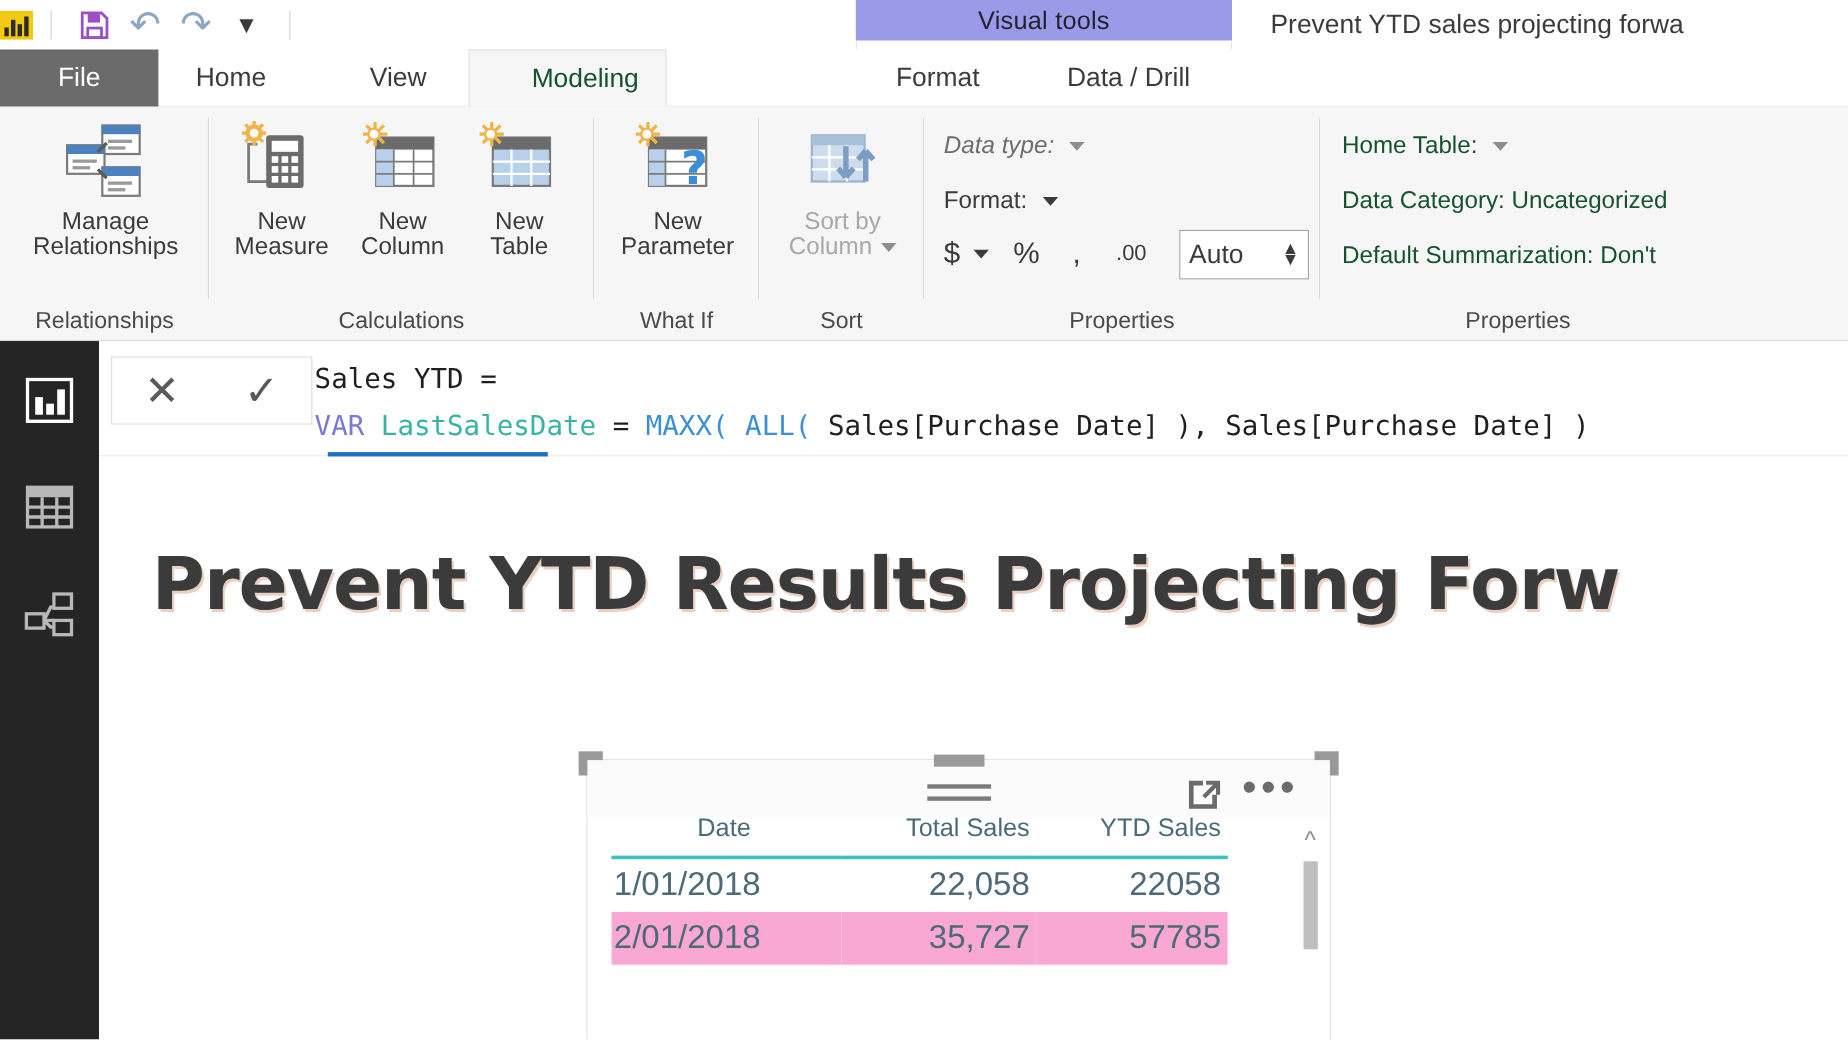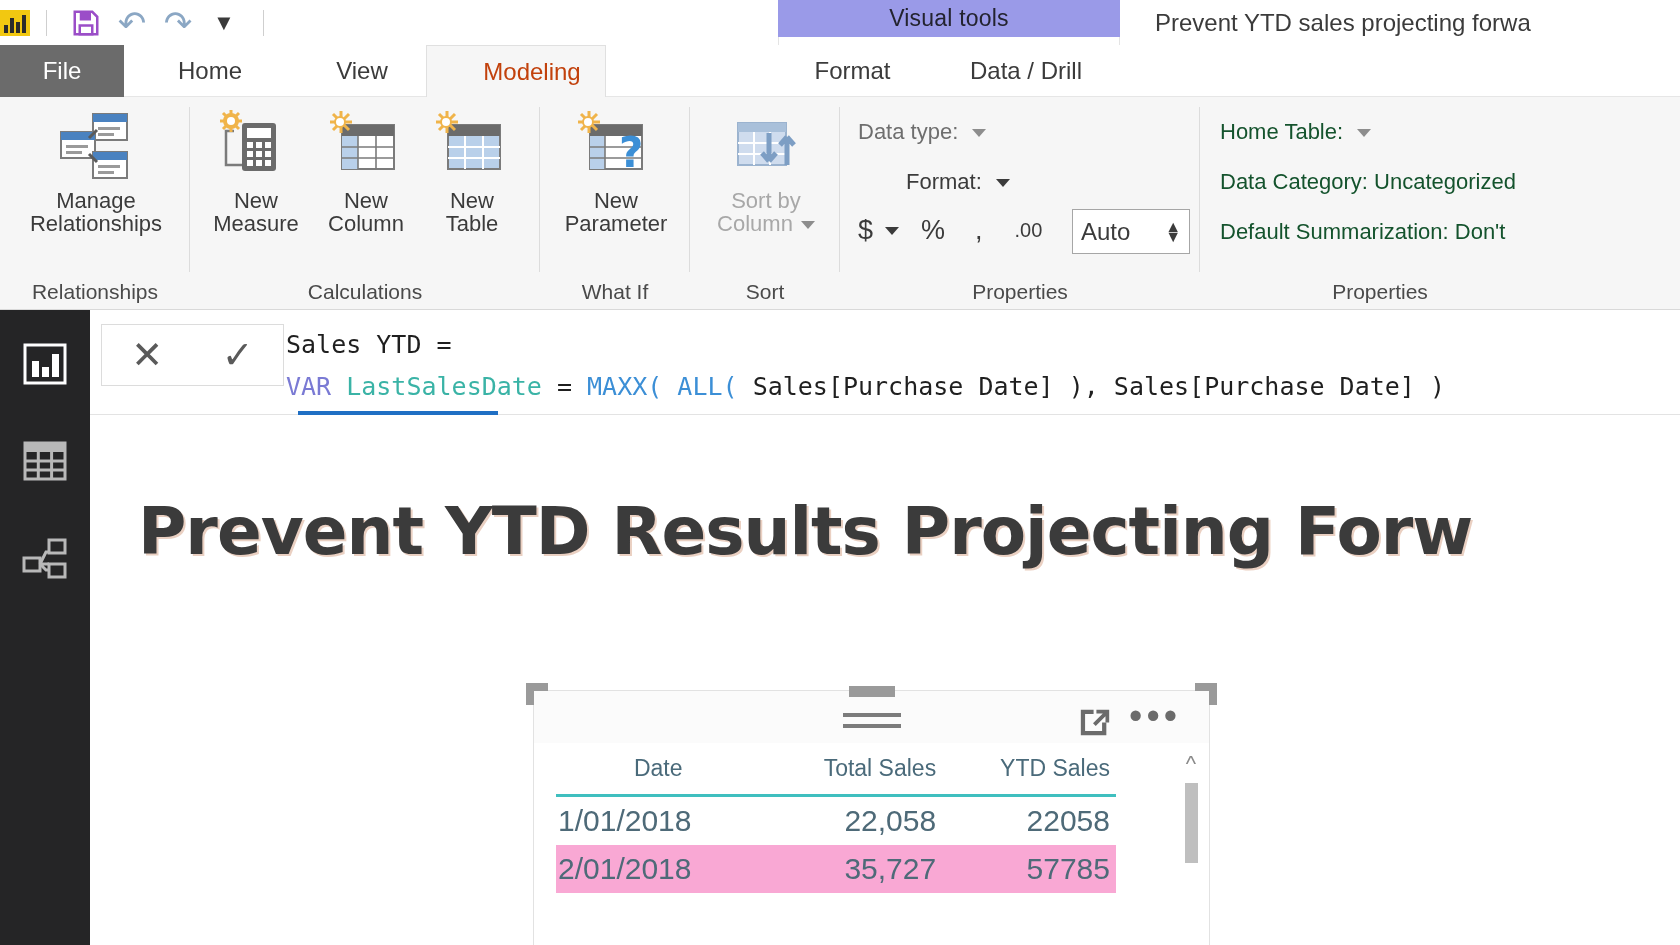--- a/index.html
+++ b/index.html
@@ -50,21 +50,21 @@
   .tabstrip {
     position: absolute; left: 0; top: 45px; width: 1680px; height: 52px;
     background: #ffffff; border-bottom: 1px solid #e6e6e6;
   }
   .tab {
     position: absolute; top: 0; height: 52px;
     display: flex; align-items: center; justify-content: center;
     font-size: 24px; color: #3b3b3b; cursor: default; white-space: nowrap;
   }
   .tab.file { background: #6b6b6b; color: #ffffff; }
-  .tab.active { background: #f6f6f6; border: 1px solid #e0e0e0; border-bottom: none; color: #c2410c; padding-left: 32px; }
+  .tab.active { background: #f6f6f6; border: 1px solid #e0e0e0; border-bottom: none; color: #14532d; padding-left: 32px; }
   .ctx-tabs-bg { position: absolute; left: 778px; top: 37px; width: 342px; height: 60px; background: #ffffff; border-left: 1px solid #e4e4e4; border-right: 1px solid #e4e4e4;}
 
   
   .ribbon {
     position: absolute; left: 0; top: 97px; width: 1680px; height: 213px;
     background: #f6f6f6; border-bottom: 1px solid #d9d9d9;
   }
   .rgroup { position: absolute; top: 0; height: 213px; }
   .rgroup .gsep { position: absolute; right: 0; top: 10px; width: 1px; height: 165px; background: #dcdcdc; }
   .glabel {
@@ -74,21 +74,21 @@
   .bigbtn {
     position: absolute; top: 10px; display: flex; flex-direction: column;
     align-items: center; cursor: default;
   }
   .bigbtn .ic { height: 78px; display: flex; align-items: center; justify-content: center; }
   .bigbtn .lbl { font-size: 22px; color: #3b3b3b; line-height: 1.05; text-align: center; margin-top: 4px; }
   .bigbtn.disabled .lbl { color: #a8a8a8; }
 
   
   .fmt-row { position: absolute; font-size: 22px; color: #6e6e6e; white-space: nowrap; }
-  .fmt-row.on { color: #3b3b3b; margin-left: 48px; }
+  .fmt-row.on { color: #3b3b3b; }
   .caret { display: inline-block; width: 0; height: 0; border-left: 7px solid transparent; border-right: 7px solid transparent; border-top: 8px solid #8d8d8d; vertical-align: middle; margin-left: 8px;}
   .caret.dark { border-top-color: #3b3b3b; }
   .fmt-icons { position: absolute; display: flex; align-items: center; gap: 0px; }
   .fmt-icons span { font-size: 27px; color: #3b3b3b; }
   .spin {
     position: absolute; width: 118px; height: 45px; border: 1px solid #a6a6a6; background: #fff;
     display: flex; align-items: center; justify-content: space-between; padding: 0 8px;
     font-size: 24px; color: #3b3b3b;
   }
   .spin .arrows { display: flex; flex-direction: column; line-height: .6; font-size: 16px; }
@@ -143,21 +143,21 @@
   }
   .vhdr { position: absolute; left: 0; top: 0; width: 100%; height: 52px; background: #fbfbfb; }
   .vhandle-bar { position: absolute; left: 50%; top: -5px; transform: translateX(-50%); width: 46px; height: 11px; background: #9a9a9a; }
   .vdrag { position: absolute; left: 50%; top: 22px; transform: translateX(-50%); width: 58px; }
   .vdrag i { display: block; height: 4px; background: #7c7c7c; margin-bottom: 7px; }
   .corner-tl { position: absolute; left: -8px; top: -8px; width: 22px; height: 22px; background: #9a9a9a; }
   .corner-tr { position: absolute; right: -8px; top: -8px; width: 22px; height: 22px; background: #9a9a9a; }
   .focus-ico { position: absolute; right: 96px; top: 16px; width: 36px; height: 34px; }
   .more-ico { position: absolute; right: 28px; top: 16px; font-size: 38px; line-height: 18px; color: #6b6b6b; letter-spacing: 4px; }
 
-  table.tbl { position: absolute; left: 22px; top: 60px; width: 560px; border-collapse: collapse; }
+  table.tbl { position: absolute; left: 22px; top: 44px; width: 560px; border-collapse: collapse; }
   table.tbl th {
     font-size: 23px; font-weight: normal; color: #4a6a7a; padding: 4px 6px 12px 2px;
     border-bottom: 3px solid #3fbfbf; white-space: nowrap;
   }
   table.tbl th.num, table.tbl td.num { text-align: right; }
   table.tbl td { font-size: 30px; color: #4e6a78; padding: 7px 6px 7px 2px; white-space: nowrap; }
   table.tbl tr.alt td { background: #f9a8d4; }
   .vscroll { position: absolute; right: 10px; top: 62px; width: 16px; height: 196px; }
   .vscroll .up { font-size: 22px; color: #8a8a8a; text-align: center; line-height: 22px; }
   .vscroll .thumb { position: absolute; left: 2px; top: 30px; width: 13px; height: 80px; background: #bfbfbf; }
@@ -199,21 +199,21 @@
       <span>Visual tools</span>
     </div>
 
     <div class="doc-title">
       <span>Prevent YTD sales projecting forwa</span>
     </div>
   </div>
 
   <div class="ctx-tabs-bg"></div>
   <div class="tabstrip">
-    <div class="tab file" style="left:0px;   width:124px;">
+    <div class="tab file" style="left:0px;   width:144px;">
         <span>File</span>
       </div>
     <div class="tab" style="left:140px; width:140px;">
         <span>Home</span>
       </div>
     <div class="tab" style="left:296px; width:132px;">
         <span>View</span>
       </div>
     <div class="tab active" style="left:426px; width:180px;">
         <span>Modeling</span>
@@ -367,21 +367,21 @@
         <span class="lbl">
           <span>Sort by</span><br>
           <span>Column</span><span class="caret"></span>
         </span>
       </div>
       <div class="glabel">Sort</div>
       <div class="gsep"></div>
     </div>
 
     <div class="rgroup" style="left:840px; width:360px;">
-      <div class="fmt-row" style="left:18px; top:22px;">
+      <div class="fmt-row" style="left:18px; top:22px;font-style:italic;">
         <span>Data type:</span>
         <span class="caret"></span>
       </div>
       <div class="fmt-row on" style="left:18px; top:72px;">
         <span>Format:</span>
         <span class="caret dark"></span>
       </div>
 
       <div class="fmt-icons" style="left:18px; top:118px;">
         <span style="margin-right:4px;">$</span>

